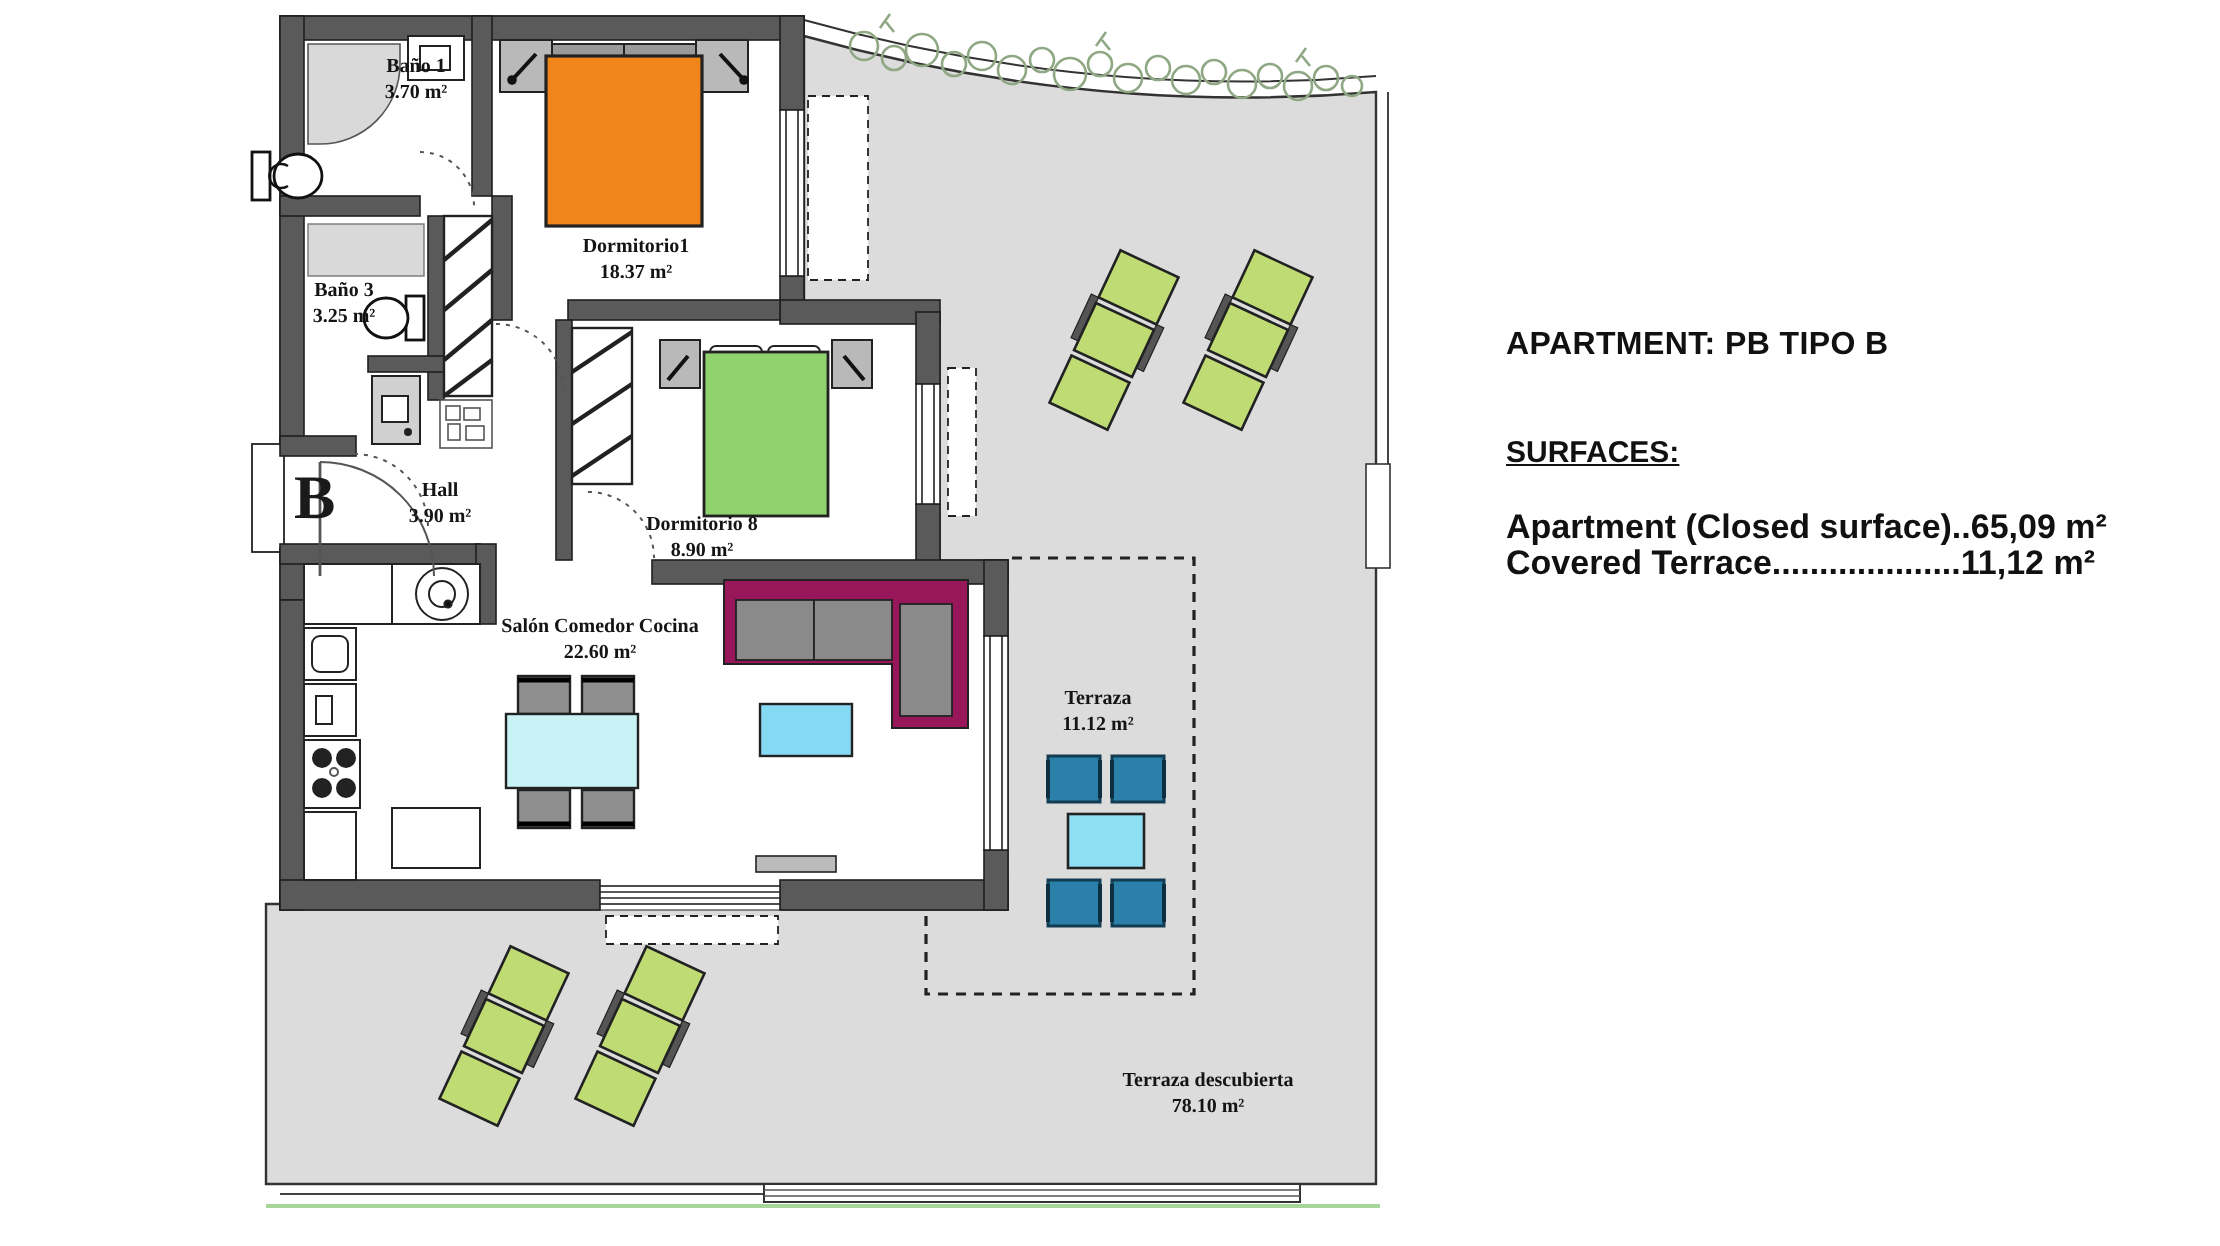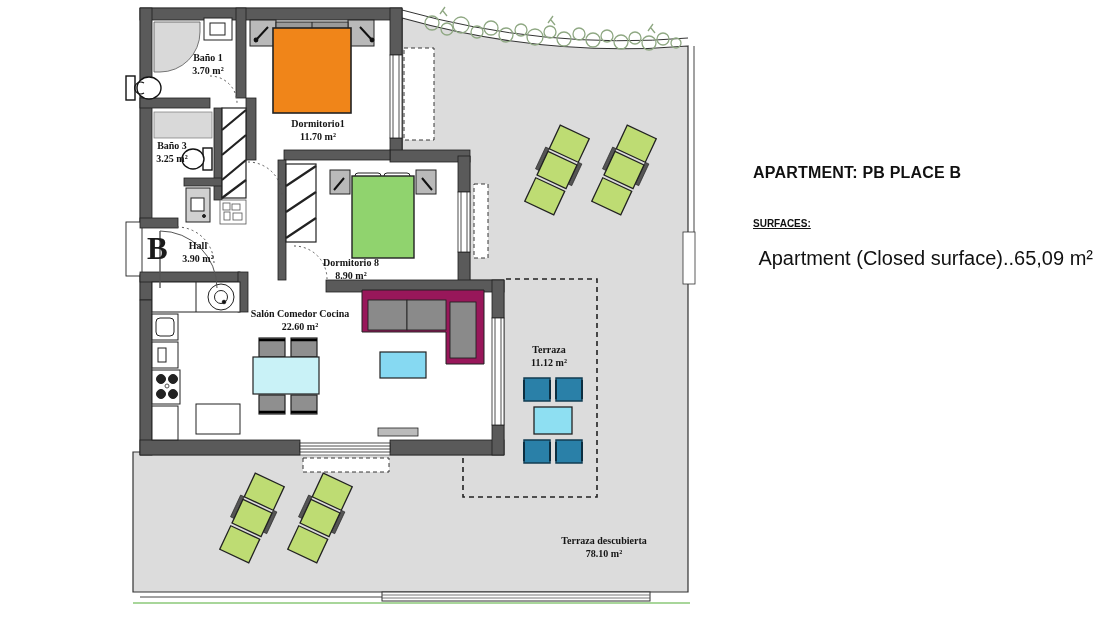--- a/index.html
+++ b/index.html
@@ -9,23 +9,23 @@
   .plan-label{position:absolute;transform:translate(-50%,-50%);text-align:center;
               font-family:"Liberation Serif",serif;font-weight:bold;font-size:10px;
               line-height:1.3;color:#141414;white-space:nowrap;}
   .plan-label .area{display:block;}
   #unit-letter{position:absolute;left:147px;top:231px;font-family:"Liberation Serif",serif;
                font-weight:bold;font-size:31px;color:#1a1a1a;}
   #info-panel{position:absolute;left:753px;top:164px;width:340px;color:#111;}
   #info-title{font-size:16px;font-weight:bold;letter-spacing:0.2px;}
   #info-features{margin-top:21px;}
   #info-features div{font-size:15px;font-weight:bold;line-height:18.8px;}
-  #surfaces-heading{margin-top:36px;font-size:10px;font-weight:bold;text-decoration:underline;}
+  #surfaces-heading{margin-top:36px;font-size:15px;font-weight:bold;text-decoration:underline;}
   #surfaces-list{margin-top:20px;}
-  #surfaces-list div{font-size:20px;font-weight:normal;line-height:18.2px;text-align:right;}
+  #surfaces-list div{font-size:17px;font-weight:bold;line-height:18.2px;}
 </style>
 </head>
 <body>
 
 <div id="stage">
 
 <svg id="plan-svg" width="1110" height="623" viewBox="0 0 1110 623">
 
   <g>
     <path d="M402,18 Q545,58 688,46 L688,592 L133,592 L133,452 L402,452 Z" fill="#dcdcdc" stroke="#333" stroke-width="1.2"></path>
@@ -276,54 +276,55 @@
     <line x1="160" y1="231" x2="160" y2="288" stroke-width="1.4"></line>
     <path d="M210,76 A27,27 0 0 1 237,103" stroke-dasharray="2,3"></path>
     <path d="M177,227 A37,37 0 0 1 214,264" stroke-dasharray="2,3"></path>
     <path d="M248,162 A34,34 0 0 1 282,196" stroke-dasharray="2,3"></path>
     <path d="M294,246 A33,33 0 0 1 327,279" stroke-dasharray="2,3"></path>
   </g>
 </svg>
 
 <div id="unit-letter">B</div>
 
-<div class="plan-label" style="left:208px;top:64px">
+<div class="plan-label" style="left:208px;top:40px">
   <span>Baño 1</span>
   <span class="area">3.70 m²</span>
 </div>
 <div class="plan-label" style="left:172px;top:152px">
   <span>Baño 3</span>
   <span class="area">3.25 m²</span>
 </div>
 <div class="plan-label" style="left:318px;top:130px">
   <span>Dormitorio1</span>
-  <span class="area">11.70 m²</span>
+  <span class="area">18.37 m²</span>
 </div>
 <div class="plan-label" style="left:351px;top:269px">
   <span>Dormitorio 8</span>
   <span class="area">8.90 m²</span>
 </div>
-<div class="plan-label" style="left:198px;top:252px">
+<div class="plan-label" style="left:220px;top:252px">
   <span>Hall</span>
   <span class="area">3.90 m²</span>
 </div>
 <div class="plan-label" style="left:300px;top:320px">
   <span>Salón Comedor Cocina</span>
   <span class="area">22.60 m²</span>
 </div>
 <div class="plan-label" style="left:549px;top:356px">
   <span>Terraza</span>
   <span class="area">11.12 m²</span>
 </div>
 <div class="plan-label" style="left:604px;top:547px">
   <span>Terraza descubierta</span>
   <span class="area">78.10 m²</span>
 </div>
 
 <div id="info-panel">
-  <div id="info-title">APARTMENT: PB PLACE B</div>
+  <div id="info-title">APARTMENT: PB TIPO B</div>
   <div id="surfaces-heading">SURFACES:</div>
   <div id="surfaces-list">
     <div>Apartment (Closed surface)..65,09 m²</div>
+    <div>Covered Terrace....................11,12 m²</div>
   </div>
 </div>
 
 </div>
 
 </body></html>

